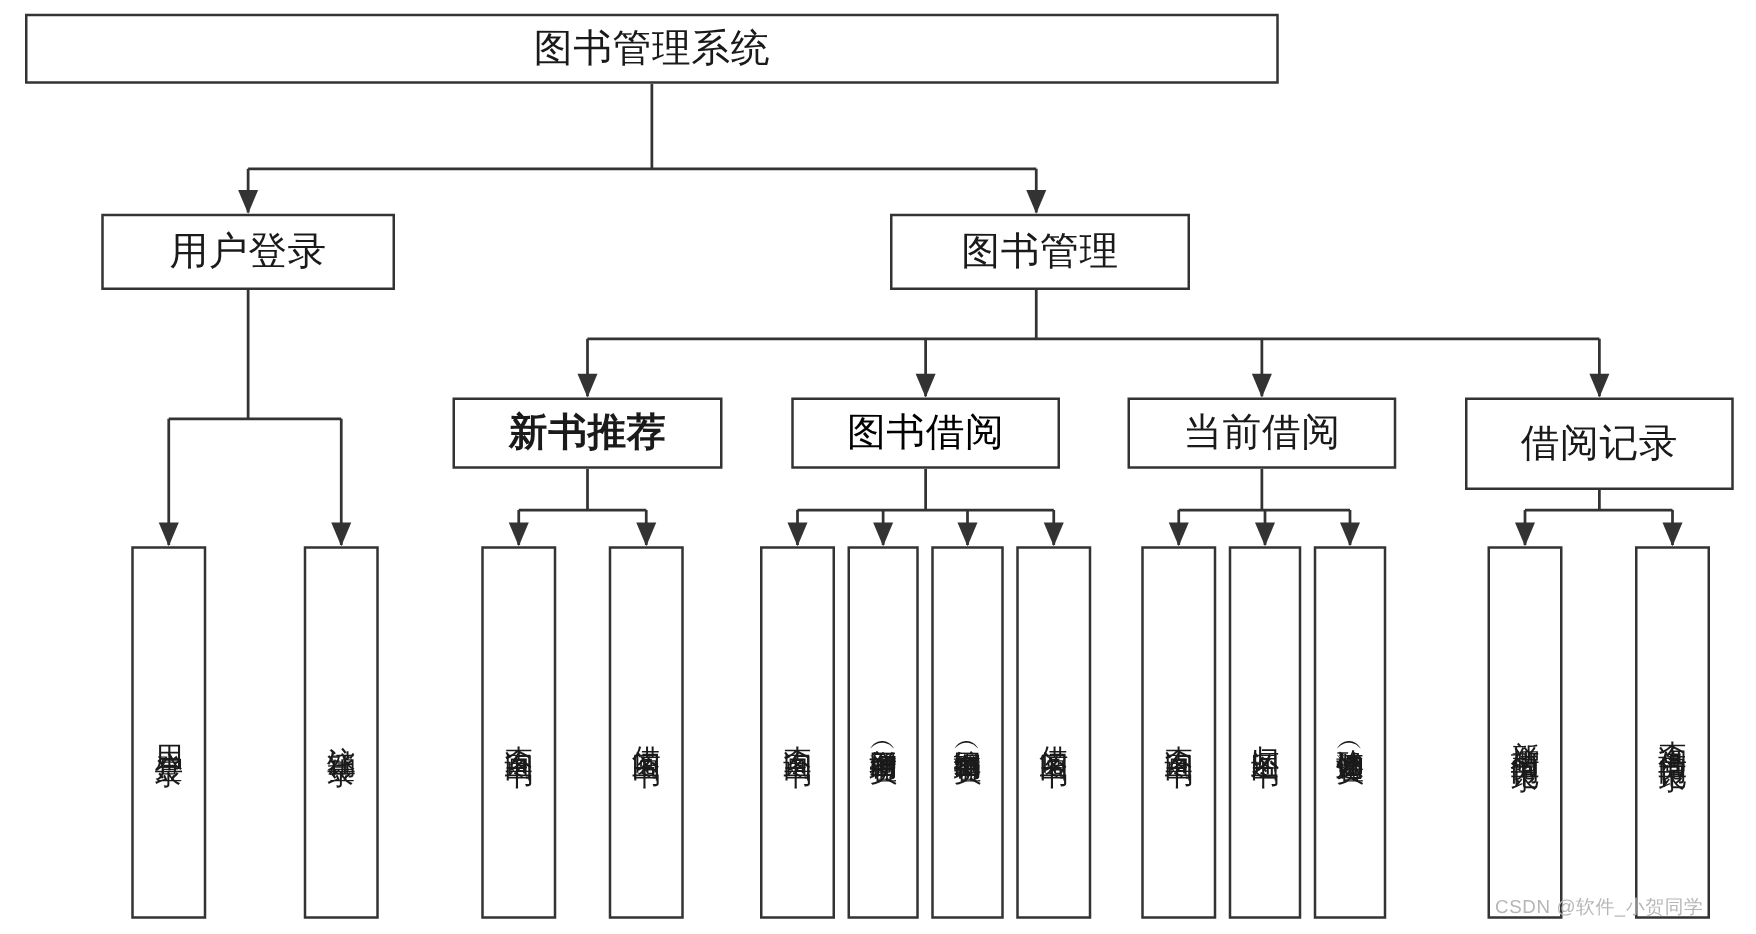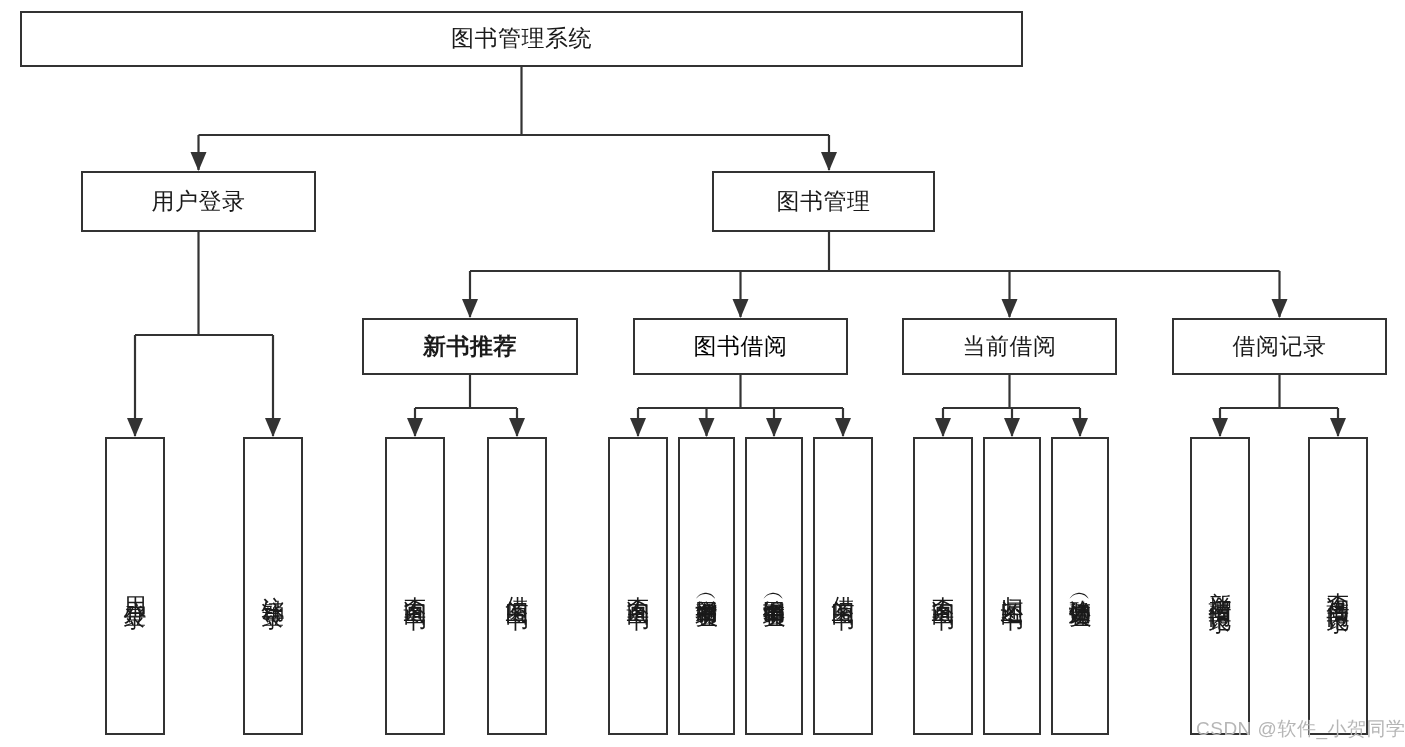--- a/index.html
+++ b/index.html
@@ -23,21 +23,21 @@
     position: absolute;
     box-sizing: border-box;
     border: 2.2px solid #333333;
     background: #ffffff;
     display: flex;
     align-items: center;
     justify-content: center;
     overflow: hidden;
   }
   .node-label-h {
-    font-size: 23px;
+    font-size: 31px;
     color: #1a1a1a;
     line-height: 1.1;
     letter-spacing: 0.5px;
     white-space: nowrap;
     text-align: center;
   }
   .node-label-v {
     font-size: 23px;
     color: #1a1a1a;
     writing-mode: vertical-rl;
@@ -54,21 +54,21 @@
   #edges {
     position: absolute;
     left: 0;
     top: 0;
     width: 1405px;
     height: 747px;
     pointer-events: none;
   }
   .watermark {
     position: absolute;
-    font-size: 19px;
+    font-size: 15px;
     color: #b6b6b6;
     white-space: nowrap;
     letter-spacing: 0.5px;
   }
 </style>
 </head>
 <body>
 
 <div id="diagram-root">
   <svg id="edges" viewBox="0 0 1405 747" width="1405" height="747">
@@ -125,33 +125,33 @@
       <line x1="1338" y1="408" x2="1338" y2="436" stroke="#333333" stroke-width="2.2"></line>
       <path d="M 1330 418 L 1346 418 L 1338 437 Z" fill="#333333"></path>
     </svg>
   <div id="nodes-layer">
       <div class="node-box" style="left: 20px; top: 11px; width: 1003px; height: 56px; border-color: rgb(51, 51, 51);">
         <span class="node-label-h" style="color: rgb(26, 26, 26);">图书管理系统</span>
       </div>
       <div class="node-box" style="left: 81px; top: 171px; width: 235px; height: 61px; border-color: rgb(51, 51, 51);">
         <span class="node-label-h" style="color: rgb(26, 26, 26);">用户登录</span>
       </div>
-      <div class="node-box" style="left: 712px; top: 171px; width: 223px; height: 61px; border-color: rgb(51, 51, 51);">
+      <div class="node-box" style="left: 712px; top: 171px; width: 240px; height: 61px; border-color: rgb(51, 51, 51);">
         <span class="node-label-h" style="color: rgb(26, 26, 26);">图书管理</span>
       </div>
       <div class="node-box" style="left: 362px; top: 318px; width: 216px; height: 57px; border-color: rgb(51, 51, 51);">
         <span class="node-label-h" style="color: rgb(26, 26, 26); font-weight: bold;">新书推荐</span>
       </div>
       <div class="node-box" style="left: 633px; top: 318px; width: 215px; height: 57px; border-color: rgb(51, 51, 51);">
         <span class="node-label-h" style="color: #000000;">图书借阅</span>
       </div>
       <div class="node-box" style="left: 902px; top: 318px; width: 215px; height: 57px; border-color: rgb(51, 51, 51);">
         <span class="node-label-h" style="color: rgb(26, 26, 26);">当前借阅</span>
       </div>
-      <div class="node-box" style="left: 1172px; top: 318px; width: 215px; height: 57px; border-color: rgb(51, 51, 51);">
+      <div class="node-box" style="left: 1172px; top: 318px; width: 215px; height: 74px; border-color: rgb(51, 51, 51);">
         <span class="node-label-h" style="color: rgb(26, 26, 26);">借阅记录</span>
       </div>
       <div class="node-box" style="left: 105px; top: 437px; width: 60px; height: 298px; border-color: rgb(51, 51, 51);">
         <span class="node-label-v" style="color: rgb(26, 26, 26);">用户登录</span>
       </div>
       <div class="node-box" style="left: 243px; top: 437px; width: 60px; height: 298px; border-color: rgb(51, 51, 51);">
         <span class="node-label-v" style="color: rgb(26, 26, 26);">注销登录</span>
       </div>
       <div class="node-box" style="left: 385px; top: 437px; width: 60px; height: 298px; border-color: rgb(51, 51, 51);">
         <span class="node-label-v" style="color: rgb(26, 26, 26);">查询图书</span>

